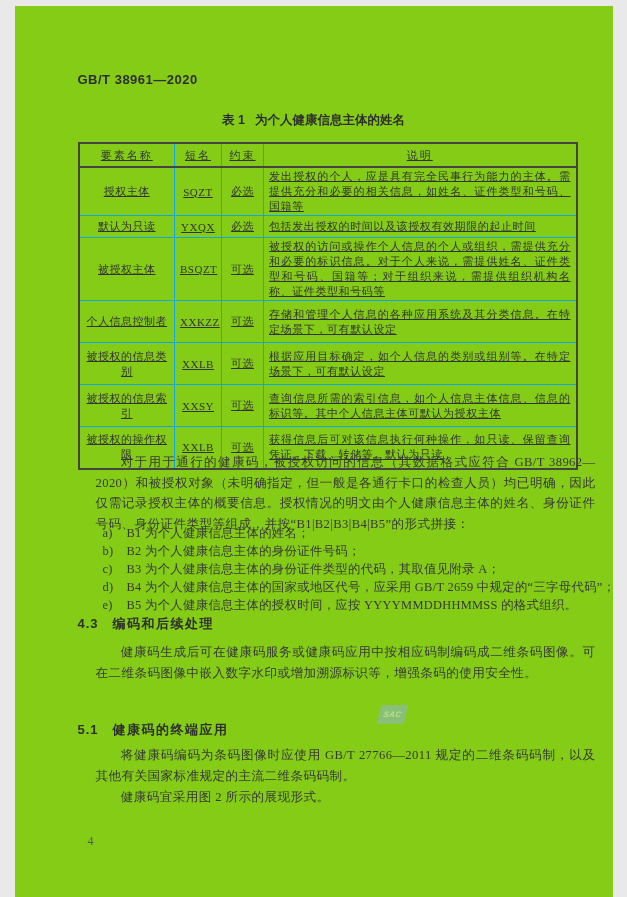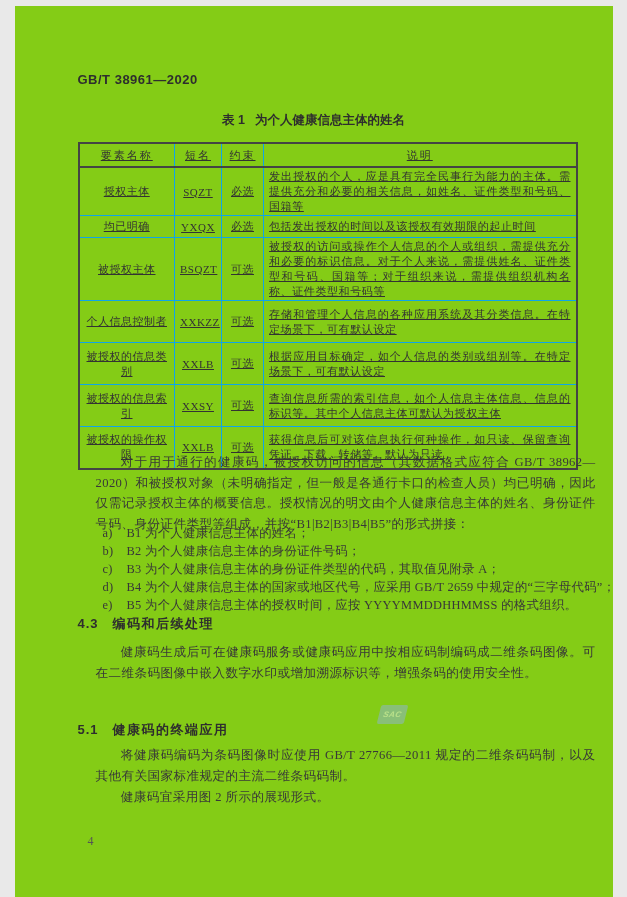--- a/index.html
+++ b/index.html
@@ -127,21 +127,21 @@
       </tr>
     </thead>
     <tbody>
       <tr class="r1">
         <td class="cell-name">授权主体</td>
         <td class="cell-short">SQZT</td>
         <td class="cell-constraint">必选</td>
         <td class="cell-desc">发出授权的个人，应是具有完全民事行为能力的主体。需提供充分和必要的相关信息，如姓名、证件类型和号码、国籍等</td>
       </tr>
       <tr class="r2">
-        <td class="cell-name">均已明确</td>
+        <td class="cell-name">默认为只读</td>
         <td class="cell-short">YXQX</td>
         <td class="cell-constraint">必选</td>
         <td class="cell-desc">包括发出授权的时间以及该授权有效期限的起止时间</td>
       </tr>
       <tr class="r3">
         <td class="cell-name">被授权主体</td>
         <td class="cell-short">BSQZT</td>
         <td class="cell-constraint">可选</td>
         <td class="cell-desc">被授权的访问或操作个人信息的个人或组织，需提供充分和必要的标识信息。对于个人来说，需提供姓名、证件类型和号码、国籍等；对于组织来说，需提供组织机构名称、证件类型和号码等</td>
       </tr>

